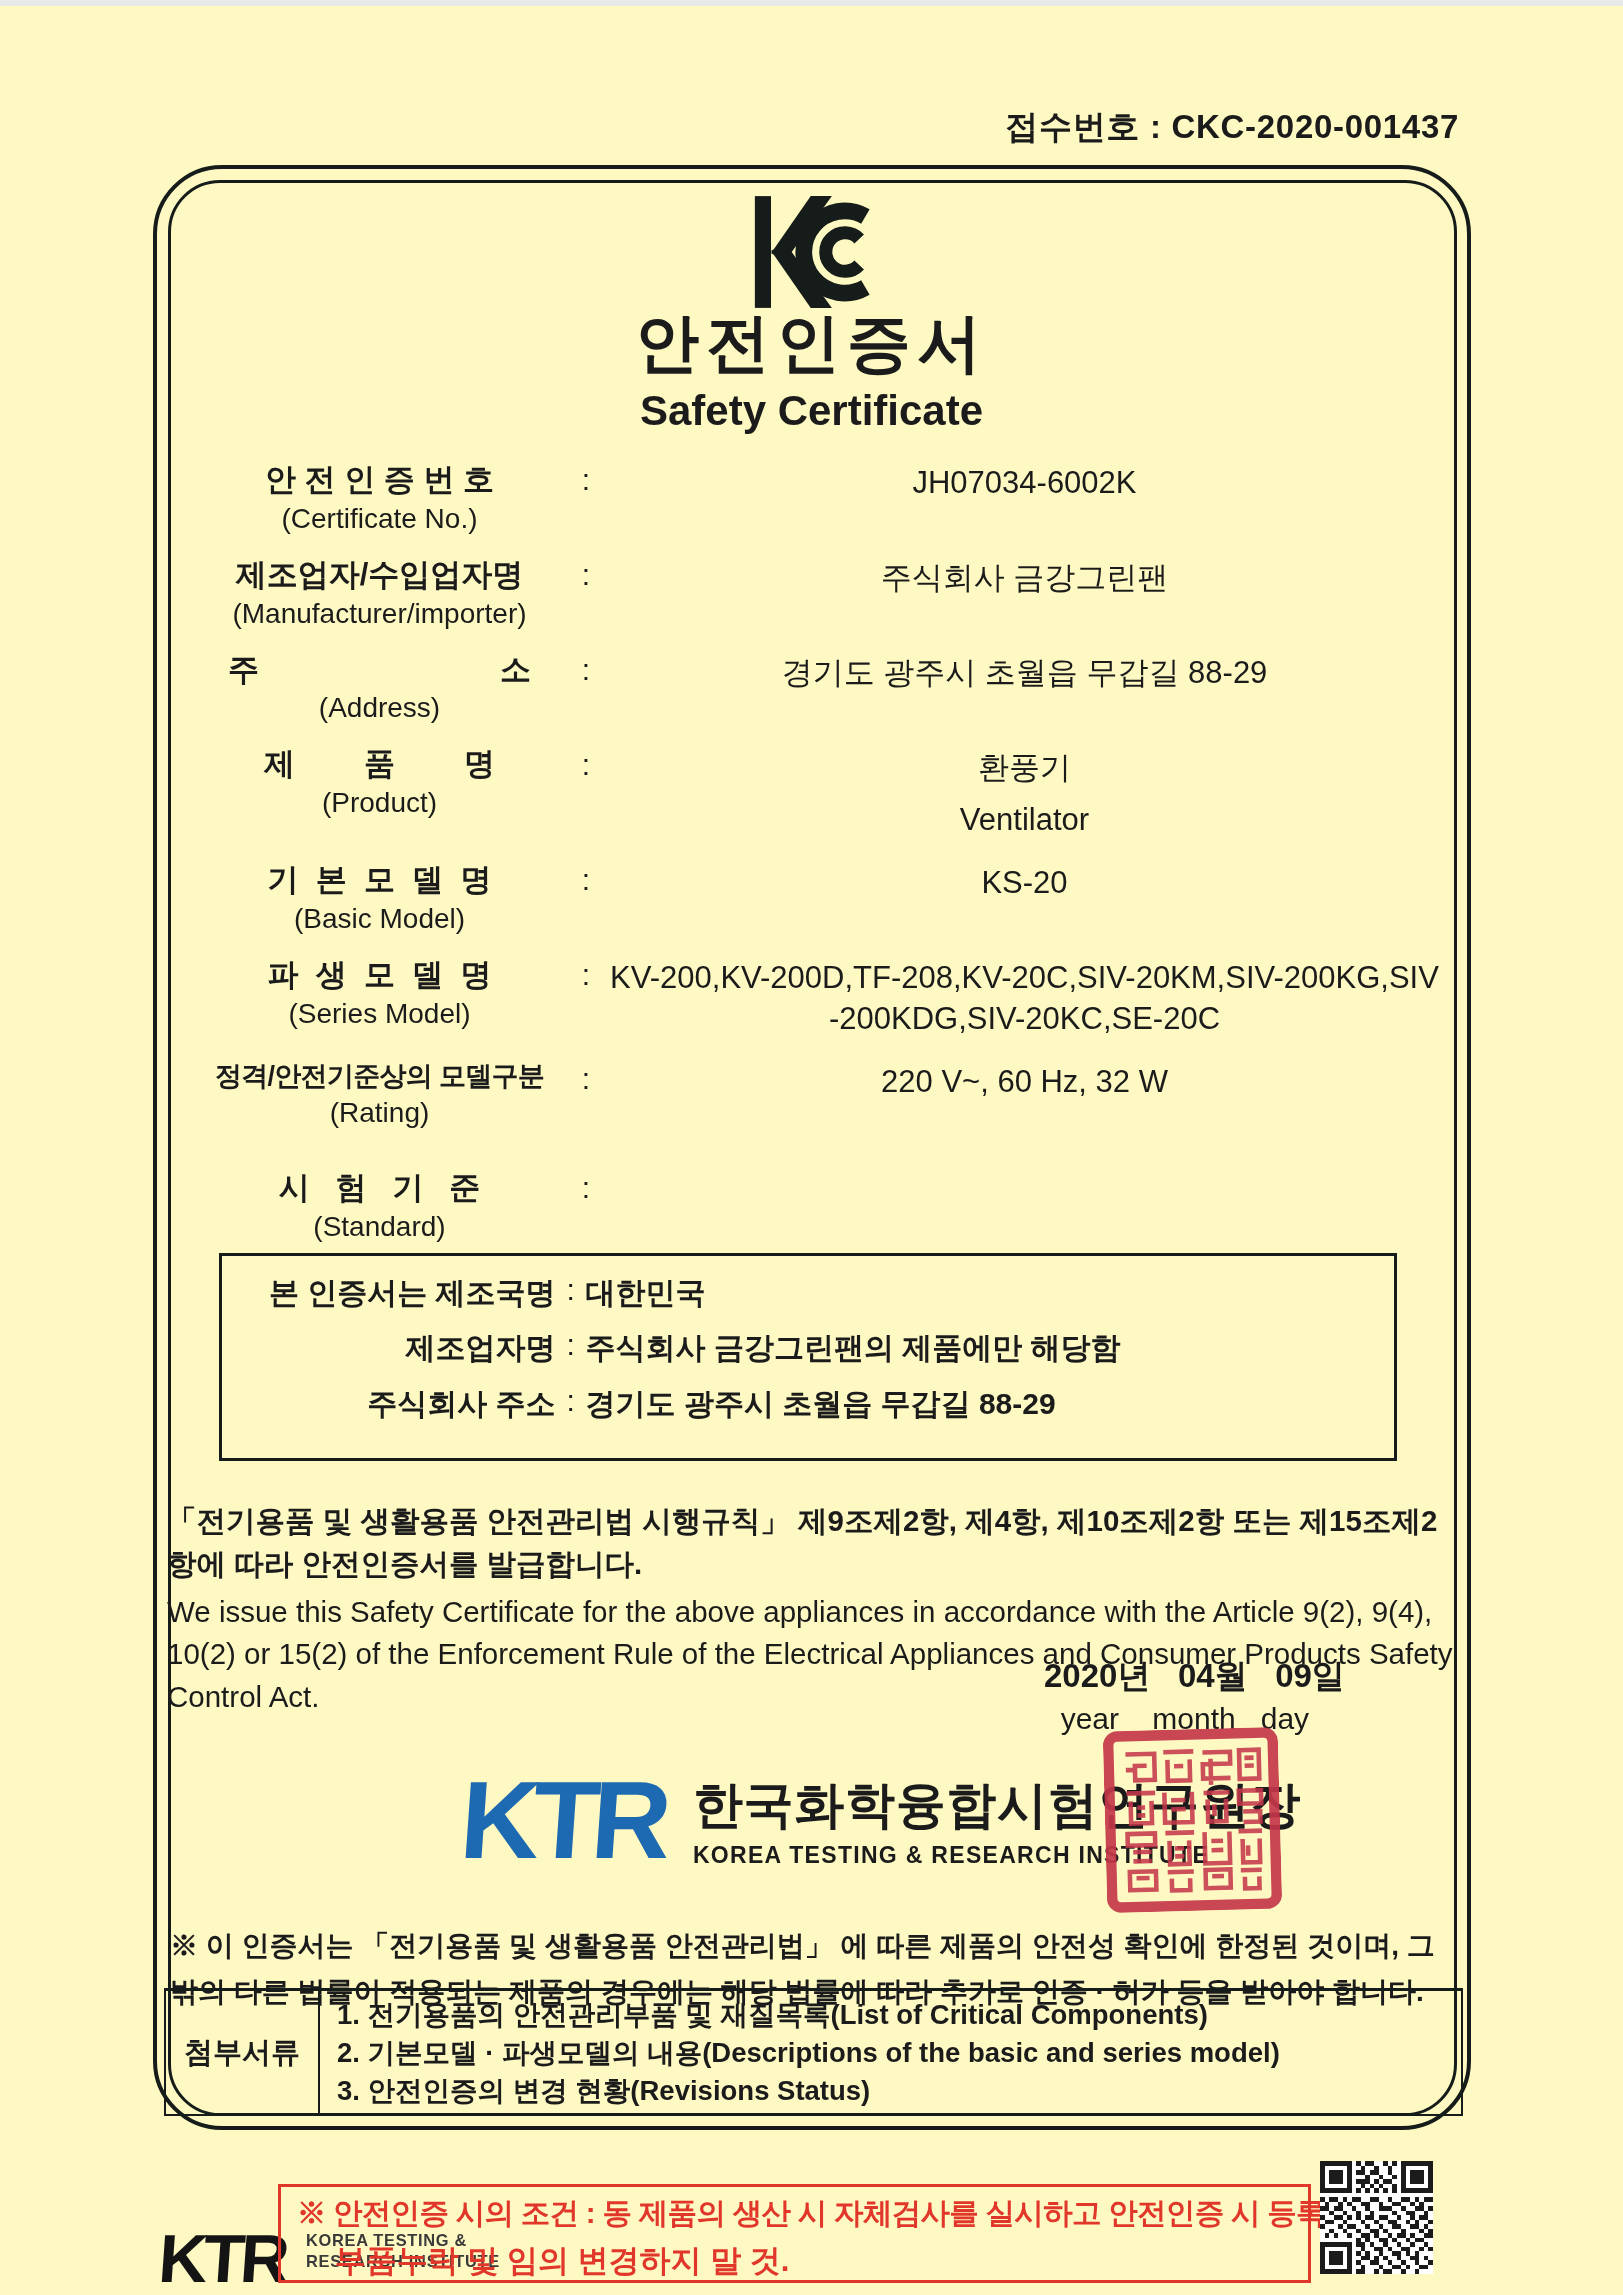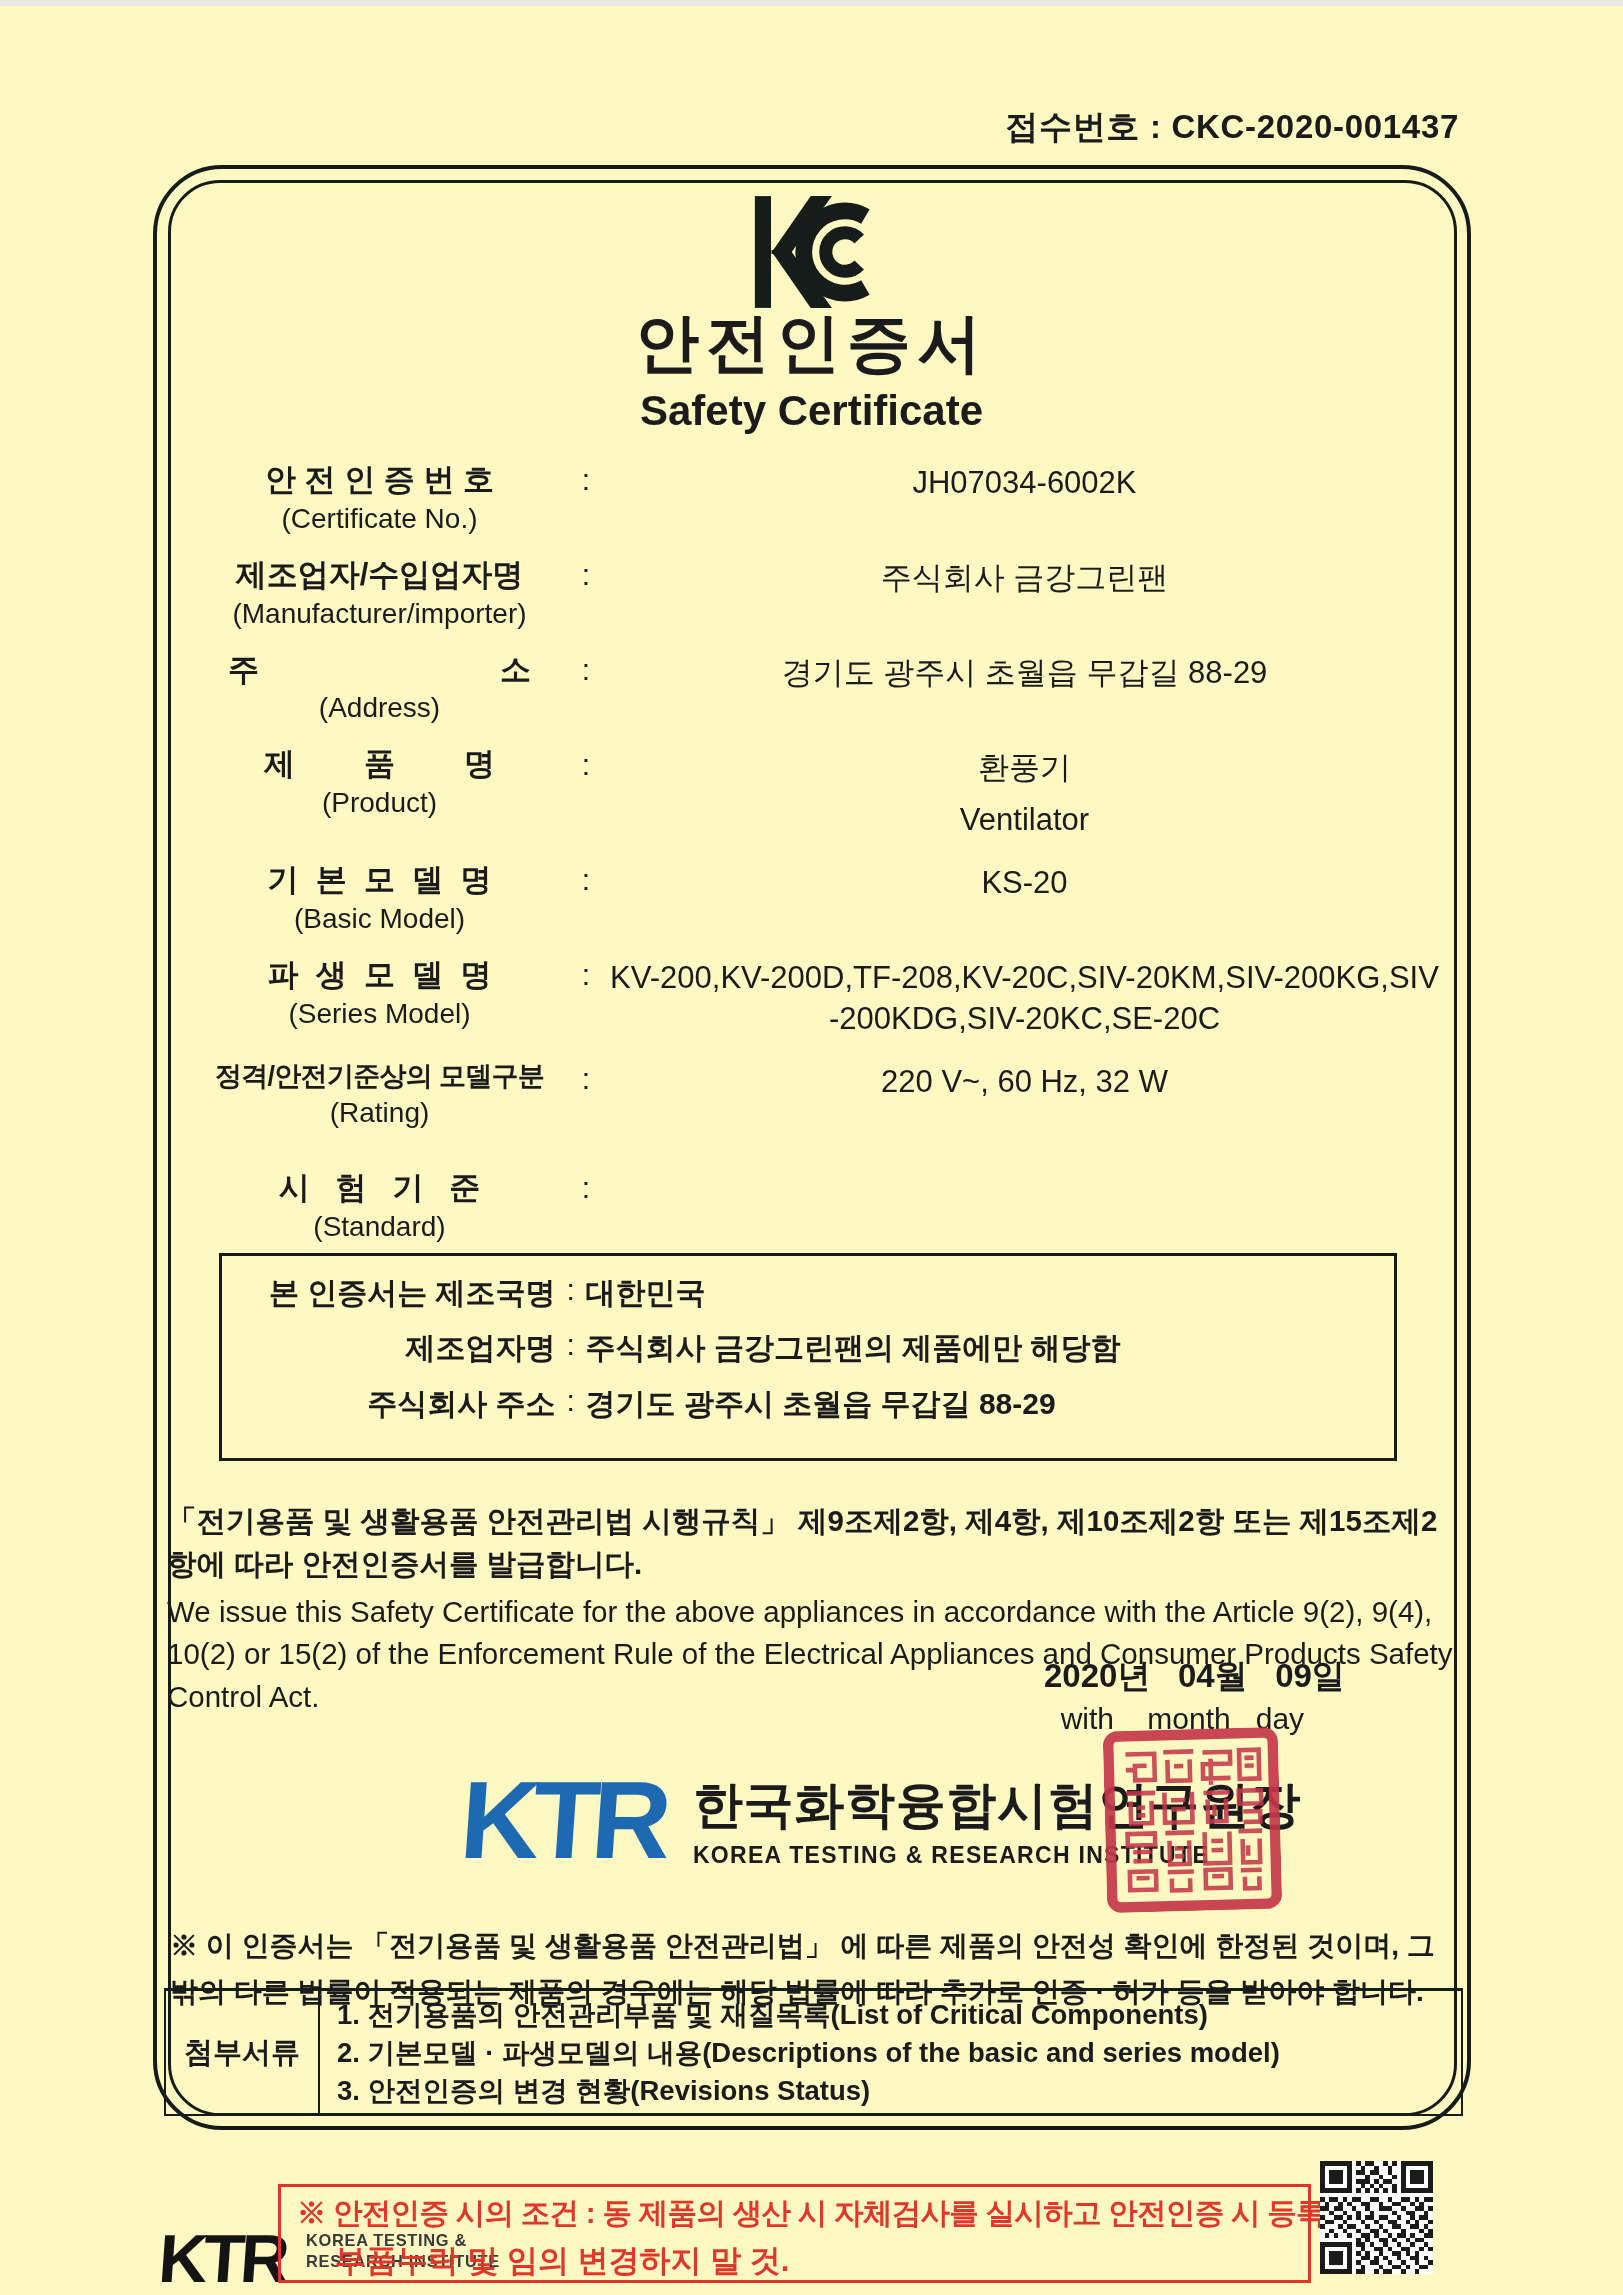--- a/index.html
+++ b/index.html
@@ -233,21 +233,21 @@
     </div>
   </div>
 
   <div class="legal">
     <div class="legal-ko">「전기용품 및 생활용품 안전관리법 시행규칙」  제9조제2항, 제4항, 제10조제2항 또는 제15조제2항에 따라 안전인증서를 발급합니다.</div>
     <div class="legal-en">We issue this Safety Certificate for the above appliances in accordance with the Article 9(2), 9(4), 10(2) or 15(2) of the Enforcement Rule of the Electrical Appliances and Consumer Products Safety Control Act.</div>
   </div>
 
   <div class="date-block">
     <div class="date-ko">2020년   04월   09일</div>
-    <div class="date-en">  with    month   day</div>
+    <div class="date-en">  year    month   day</div>
   </div>
 
   <div class="issuer">
     <div class="ktr-big">KTR</div>
     <div class="issuer-names">
       <div class="issuer-ko">한국화학융합시험연구원장</div>
       <div class="issuer-en">KOREA TESTING &amp; RESEARCH INSTITUTE</div>
     </div>
   </div>
 

